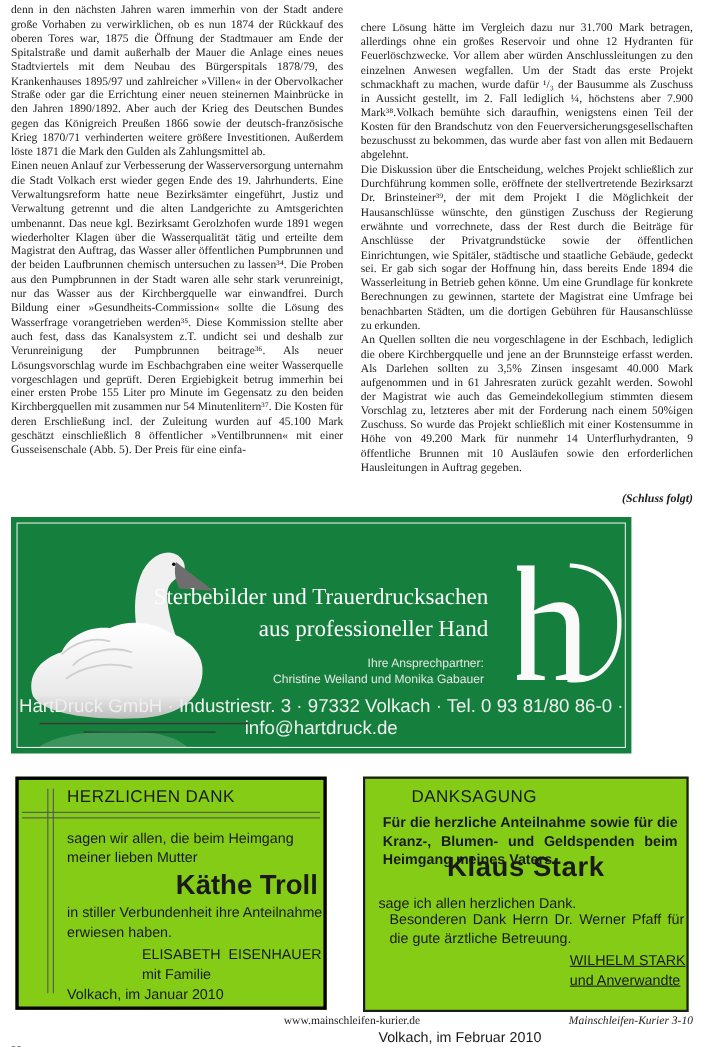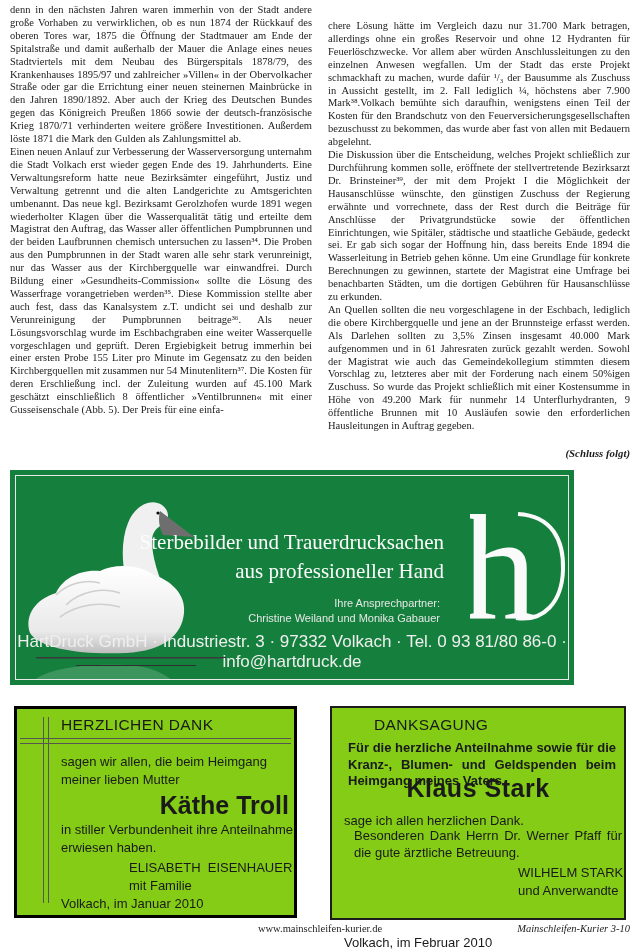--- a/index.html
+++ b/index.html
@@ -119,21 +119,21 @@
     </div>
     <div class="abs n-text" style="left:44px;top:186px;">Volkach, im Januar 2010</div>
   </div>
 
   <div class="notice" id="notice-right">
     <div class="abs n-heading" style="left:12px;top:8px;margin-left:30px;">DANKSAGUNG</div>
     <div class="abs n-text" style="left:16px;top:32px;width:268px;text-align:justify;line-height:16.5px;font-weight:bold;">Für die herzliche Anteilnahme sowie für die Kranz-, Blumen- und Geldspenden beim Heimgang meines Vaters</div>
     <div class="abs n-name" style="left:12px;top:66px;width:268px;font-size:25px;letter-spacing:.5px;">Klaus Stark</div>
     <div class="abs n-text" style="left:12px;top:104px;">sage ich allen herzlichen Dank.</div>
     <div class="abs n-text" style="left:12px;top:120px;width:268px;text-align:justify;line-height:16.5px;margin-left:10px;">Besonderen Dank Herrn Dr. Werner Pfaff für die gute ärztliche Betreuung.</div>
-    <div class="abs n-text" style="left:186px;top:156px;">
+    <div class="abs n-text" style="left:186px;top:156px;text-decoration:underline;">
       <div>WILHELM STARK</div>
       <div>und Anverwandte</div>
     </div>
     <div class="abs n-text" style="left:12px;top:192px;margin-top:34px;">Volkach, im Februar 2010</div>
   </div>
 
   <div class="footer-item" id="footer-page">32</div>
   <div class="footer-item" id="footer-site">www.mainschleifen-kurier.de</div>
   <div class="footer-item" id="footer-issue">Mainschleifen-Kurier 3-10</div>
 

